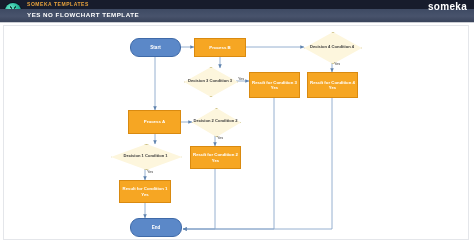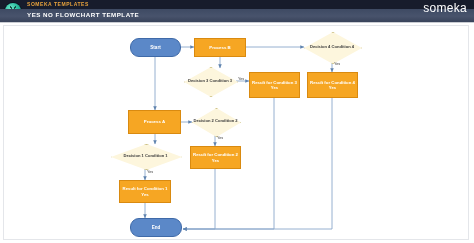--- a/index.html
+++ b/index.html
@@ -38,21 +38,21 @@
     position:absolute;left:0;top:9px;width:474px;height:13px;
     background:linear-gradient(to bottom,#3e4a63 0%,#48536c 55%,#39435a 100%);
   }
   .hdr-title{
     position:absolute;left:27px;top:1.5px;
     font-size:6.2px;letter-spacing:.5px;font-weight:bold;
     color:#ffffff;text-transform:uppercase;white-space:nowrap;
   }
   .hdr-someka{
     position:absolute;right:7px;top:1px;
-    font-size:12px;font-weight:normal;letter-spacing:.3px;
+    font-size:10px;font-weight:bold;letter-spacing:.3px;
     color:#ffffff;white-space:nowrap;
   }
 
   
   .canvas{
     position:absolute;left:0;top:22px;width:474px;height:221px;
     background:#ffffff;
     border-top:1px solid #c9ccd2;
   }
   .frame{

